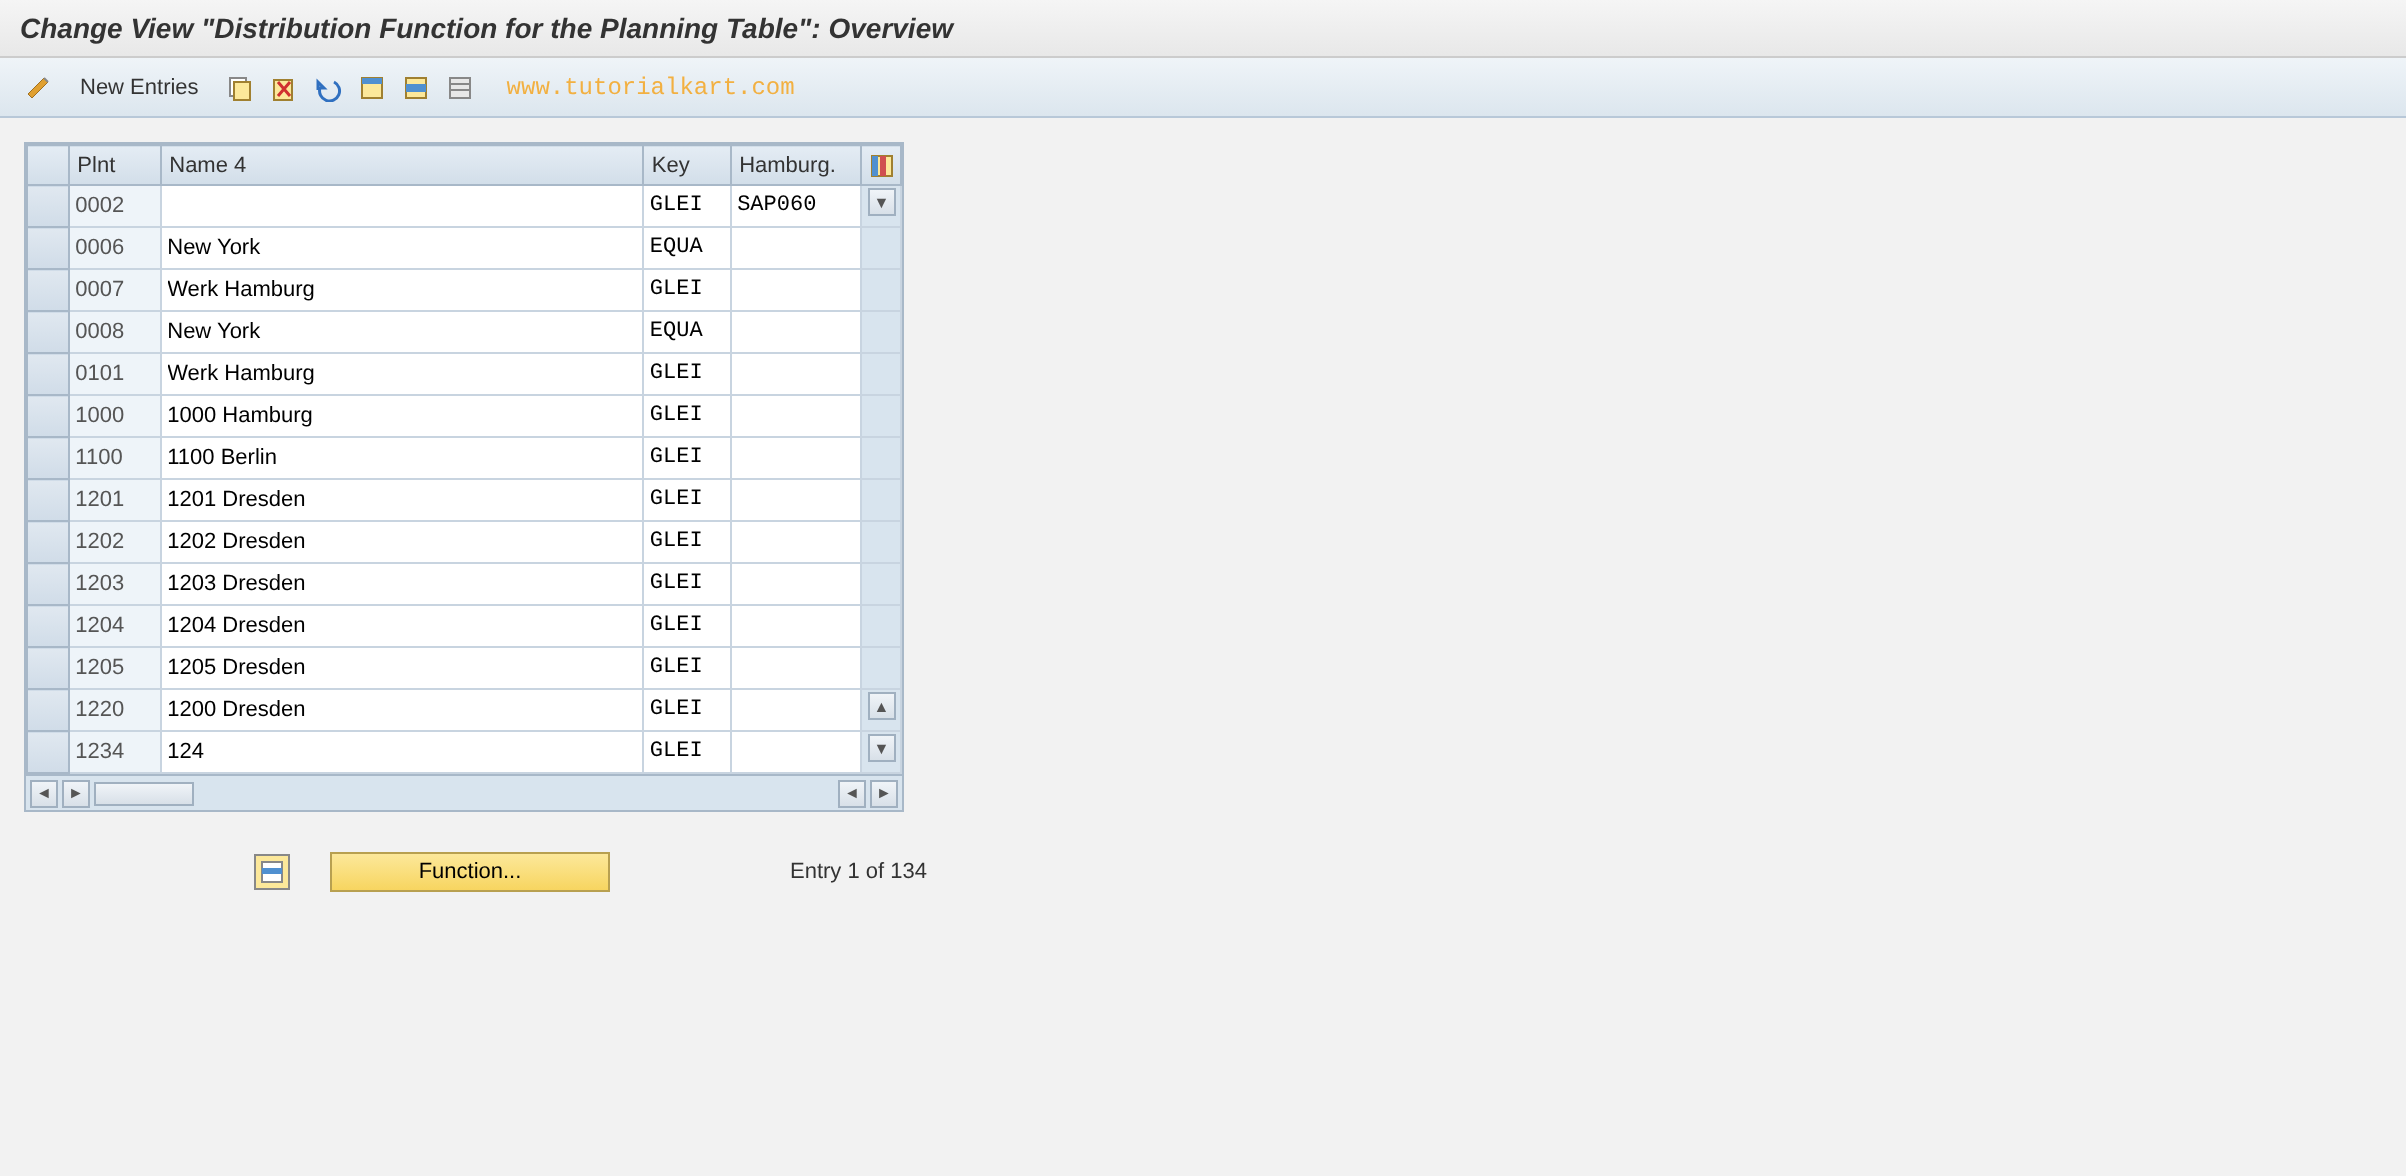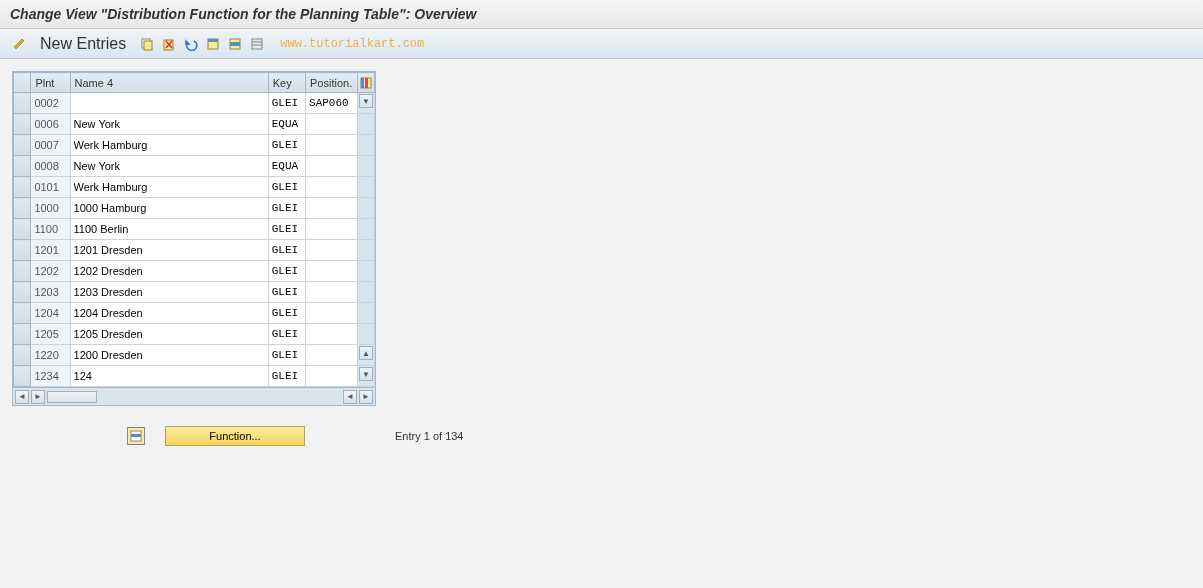--- a/index.html
+++ b/index.html
@@ -34,41 +34,41 @@
       width: 18px;
       height: 18px;
       display: flex;
       align-items: center;
       justify-content: center;
       cursor: pointer;
       border-radius: 2px;
     }
     .new-entries-btn {
       padding: 2px 8px;
-      font-size: 16px;
+      font-size: 11px;
       color: #333;
       cursor: pointer;
       border-radius: 3px;
     }
     .watermark {
       color: #f5a623;
       font-size: 12px;
       font-weight: normal;
       margin-left: 10px;
       font-family: 'Courier New', monospace;
       opacity: 0.85;
     }
     .content-area {
       padding: 12px;
       background: #f2f2f2;
     }
     .table-container {
       border: 1px solid #a8b8c8;
       background: #d8e4ee;
-      width: 364px;
+      width: 440px;
       position: relative;
     }
     .sap-table {
       border-collapse: collapse;
       width: 100%;
       font-size: 11px;
     }
     .sap-table th {
       background: linear-gradient(to bottom, #e4ecf4, #d2dee9);
       border: 1px solid #a8b8c8;
@@ -240,21 +240,21 @@
 
 <div class="content-area">
   <div class="table-container">
     <table class="sap-table">
       <thead>
         <tr>
           <th class="select-col"></th>
           <th class="plnt-col">Plnt</th>
           <th class="name-col">Name 4</th>
           <th class="key-col">Key</th>
-          <th class="distrib-col">Position.</th>
+          <th class="distrib-col">Hamburg.</th>
           <th class="config-col">
             <svg class="config-icon-svg" width="12" height="12">
                 <rect x="1" y="1" width="10" height="10" fill="#fce89a" stroke="#a08030"></rect>
                 <rect x="1" y="1" width="3" height="10" fill="#5090d0"></rect>
                 <rect x="5" y="1" width="3" height="10" fill="#d05050"></rect>
               </svg>
           </th>
         </tr>
       </thead>
       <tbody id="table-body">

